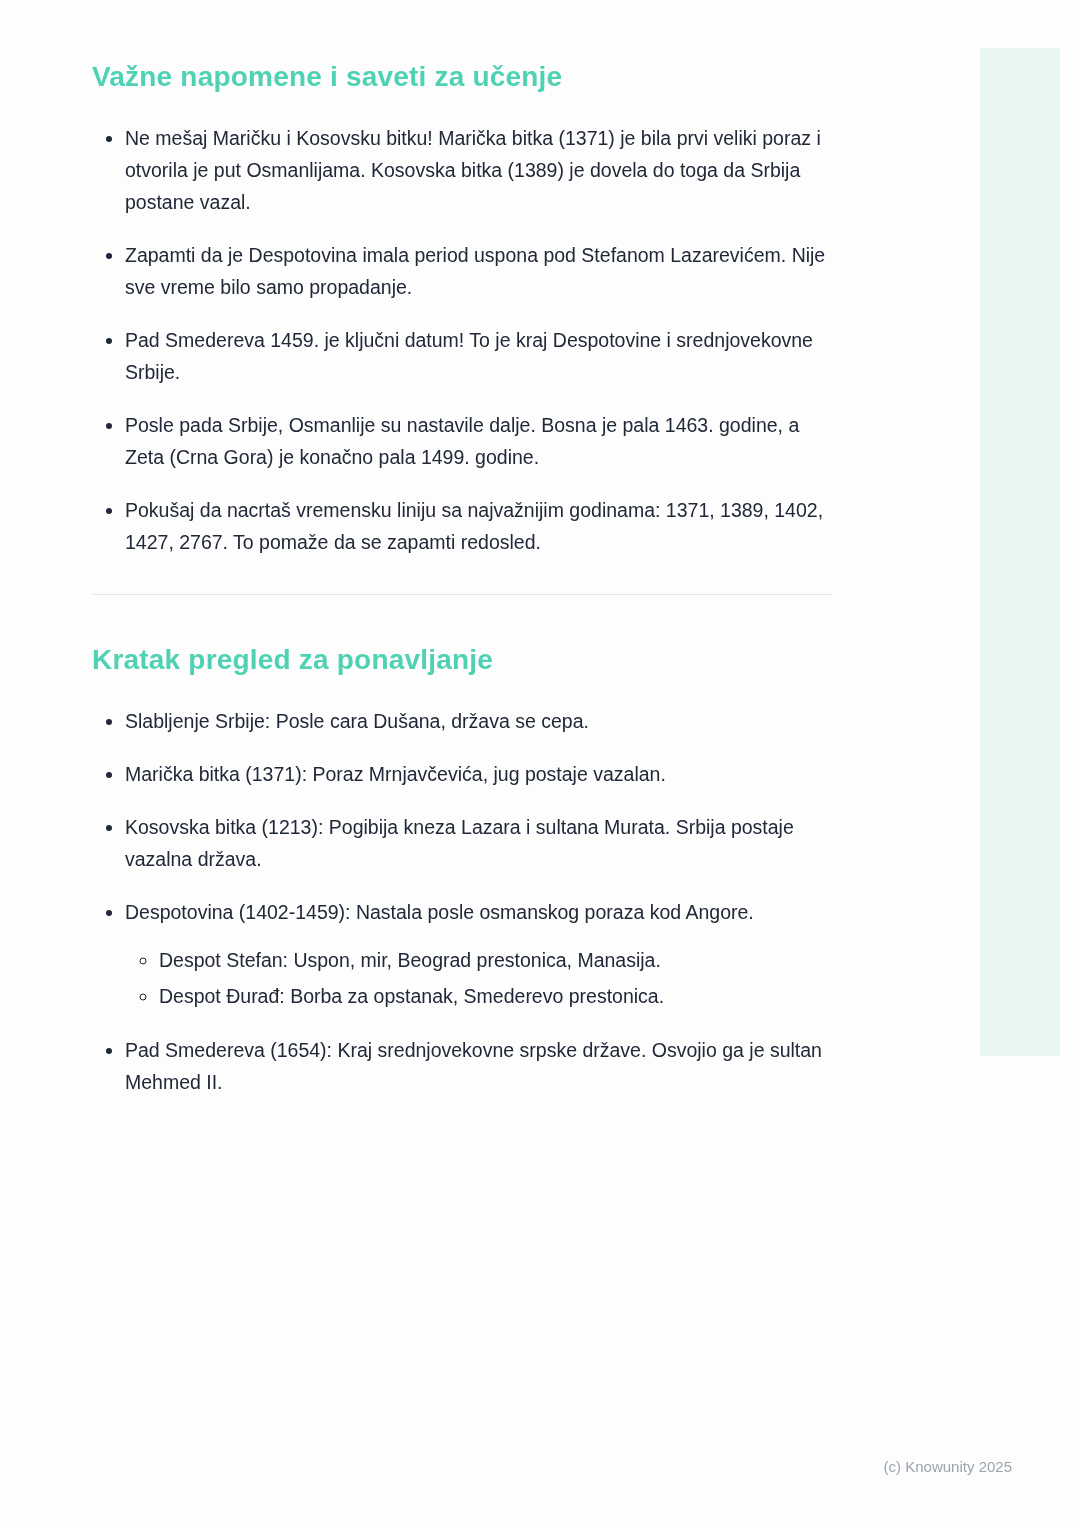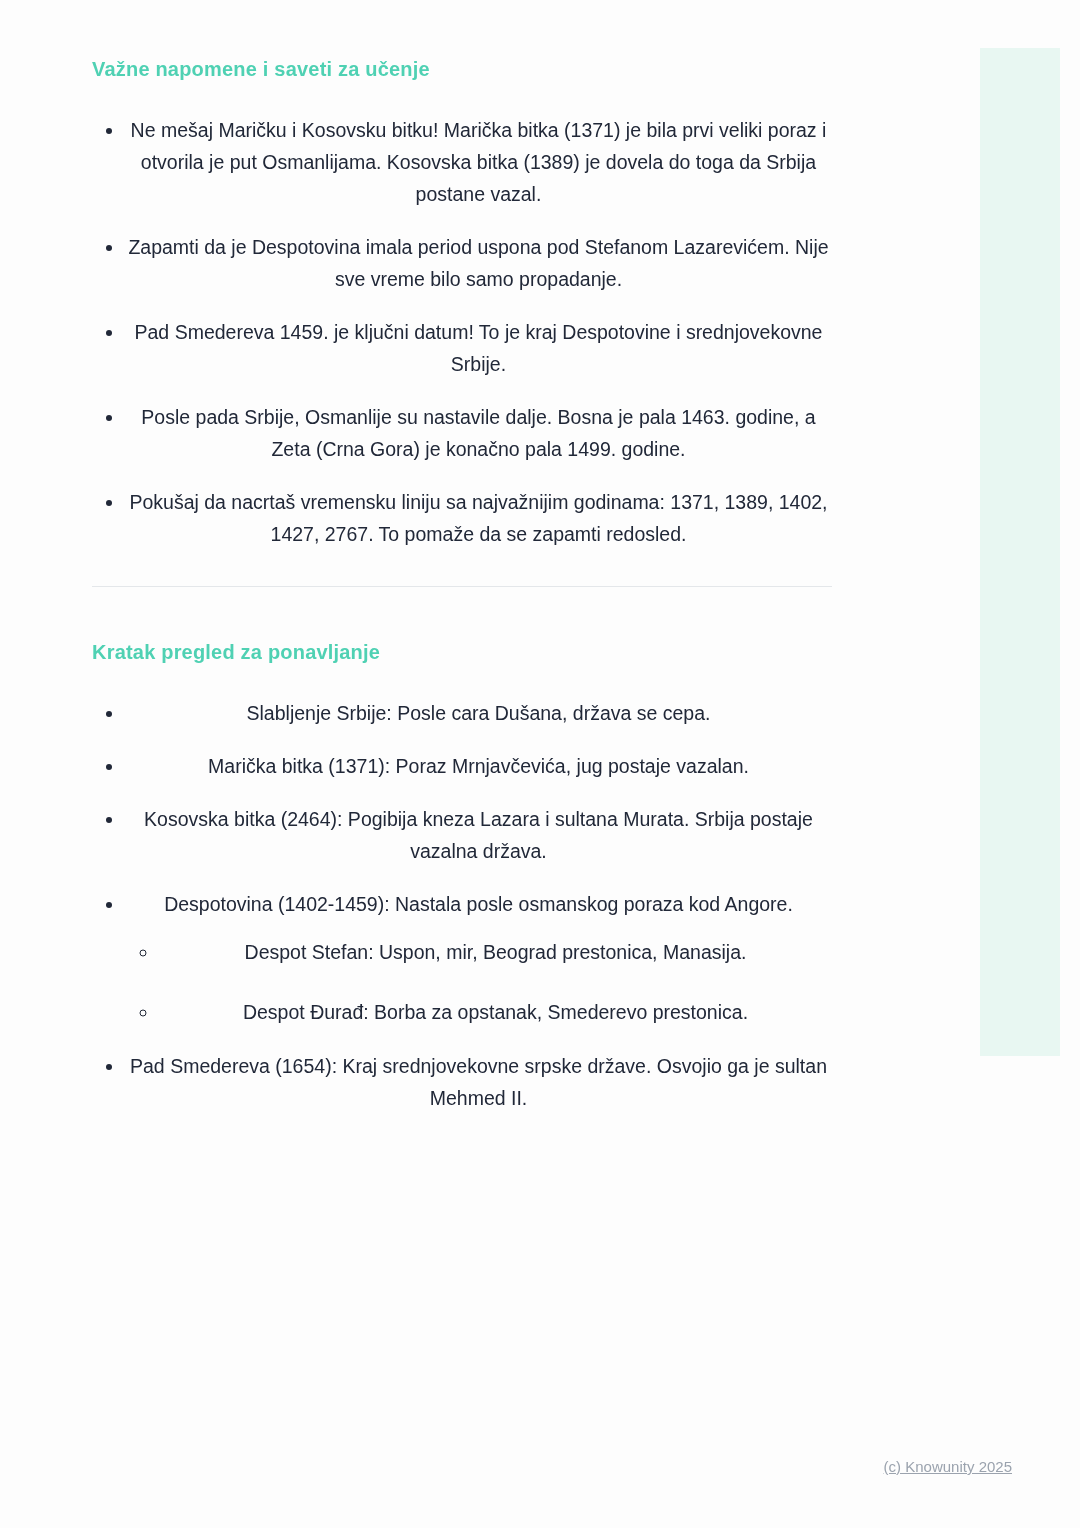--- a/index.html
+++ b/index.html
@@ -22,61 +22,59 @@
     height: 1008px;
     background: #e8f7f2;
   }
   .content {
     position: absolute;
     left: 92px;
     top: 52px;
     width: 740px;
   }
   h2.section-title {
-    font-size: 20px;
+    font-size: 28px;
     line-height: 34px;
     font-weight: 700;
     color: var(--accent);
-    margin: 0 0 28px 0;
+    margin: 8px 0 28px 0;
     letter-spacing: 0.2px;
   }
   ul.l1 {
     margin: 0;
     padding: 0 0 0 33px;
     list-style: disc;
   }
   ul.l1 > li {
     margin-bottom: 21px;
     font-size: 19.5px;
     line-height: 32px;
     color: #212838;
-    text-align: center;
   }
   .b { font-weight: 400; }
   ul.l2 {
     margin: 16px 0 8px 0;
     padding: 0 0 0 34px;
     list-style: circle;
   }
   ul.l2 > li {
-    margin-bottom: 28px;
+    margin-bottom: 4px;
   }
   ul.l2 > li:last-child { margin-bottom: 22px; }
   hr.divider {
     border: none;
     border-top: 1px solid #e4e7ea;
     margin: 36px 0 48px 0;
   }
   .footer {
     position: absolute;
     right: 68px;
     top: 1458px;
     font-size: 15px;
     color: #9ba3ae;
-    text-decoration: underline;
   }
 </style>
 </head>
 <body>
 
 <div class="accent-strip"></div>
 
 <div class="content">
 
   <h2 class="section-title">Važne napomene i saveti za učenje</h2>
@@ -89,21 +87,21 @@
     <li><span class="b"></span><span>Pokušaj da nacrtaš vremensku liniju sa najvažnijim godinama: 1371, 1389, 1402, 1427, 2767. To pomaže da se zapamti redosled.</span></li>
   </ul>
 
   <hr class="divider">
 
   <h2 class="section-title">Kratak pregled za ponavljanje</h2>
 
   <ul class="l1">
     <li><span class="b">Slabljenje Srbije:</span><span> Posle cara Dušana, država se cepa.</span></li>
     <li><span class="b">Marička bitka (1371):</span><span> Poraz Mrnjavčevića, jug postaje vazalan.</span></li>
-    <li><span class="b">Kosovska bitka (2464):</span><span> Pogibija kneza Lazara i sultana Murata. Srbija postaje vazalna država.</span></li>
+    <li><span class="b">Kosovska bitka (1213):</span><span> Pogibija kneza Lazara i sultana Murata. Srbija postaje vazalna država.</span></li>
     <li>
       <span class="b">Despotovina (1402-1459):</span><span> Nastala posle osmanskog poraza kod Angore.</span>
       <ul class="l2">
         <li><span class="b">Despot Stefan:</span><span> Uspon, mir, Beograd prestonica, Manasija.</span></li>
         <li><span class="b">Despot Đurađ:</span><span> Borba za opstanak, Smederevo prestonica.</span></li>
       </ul>
     </li>
     <li><span class="b">Pad Smedereva (1654):</span><span> Kraj srednjovekovne srpske države. Osvojio ga je sultan Mehmed II.</span></li>
   </ul>
 

